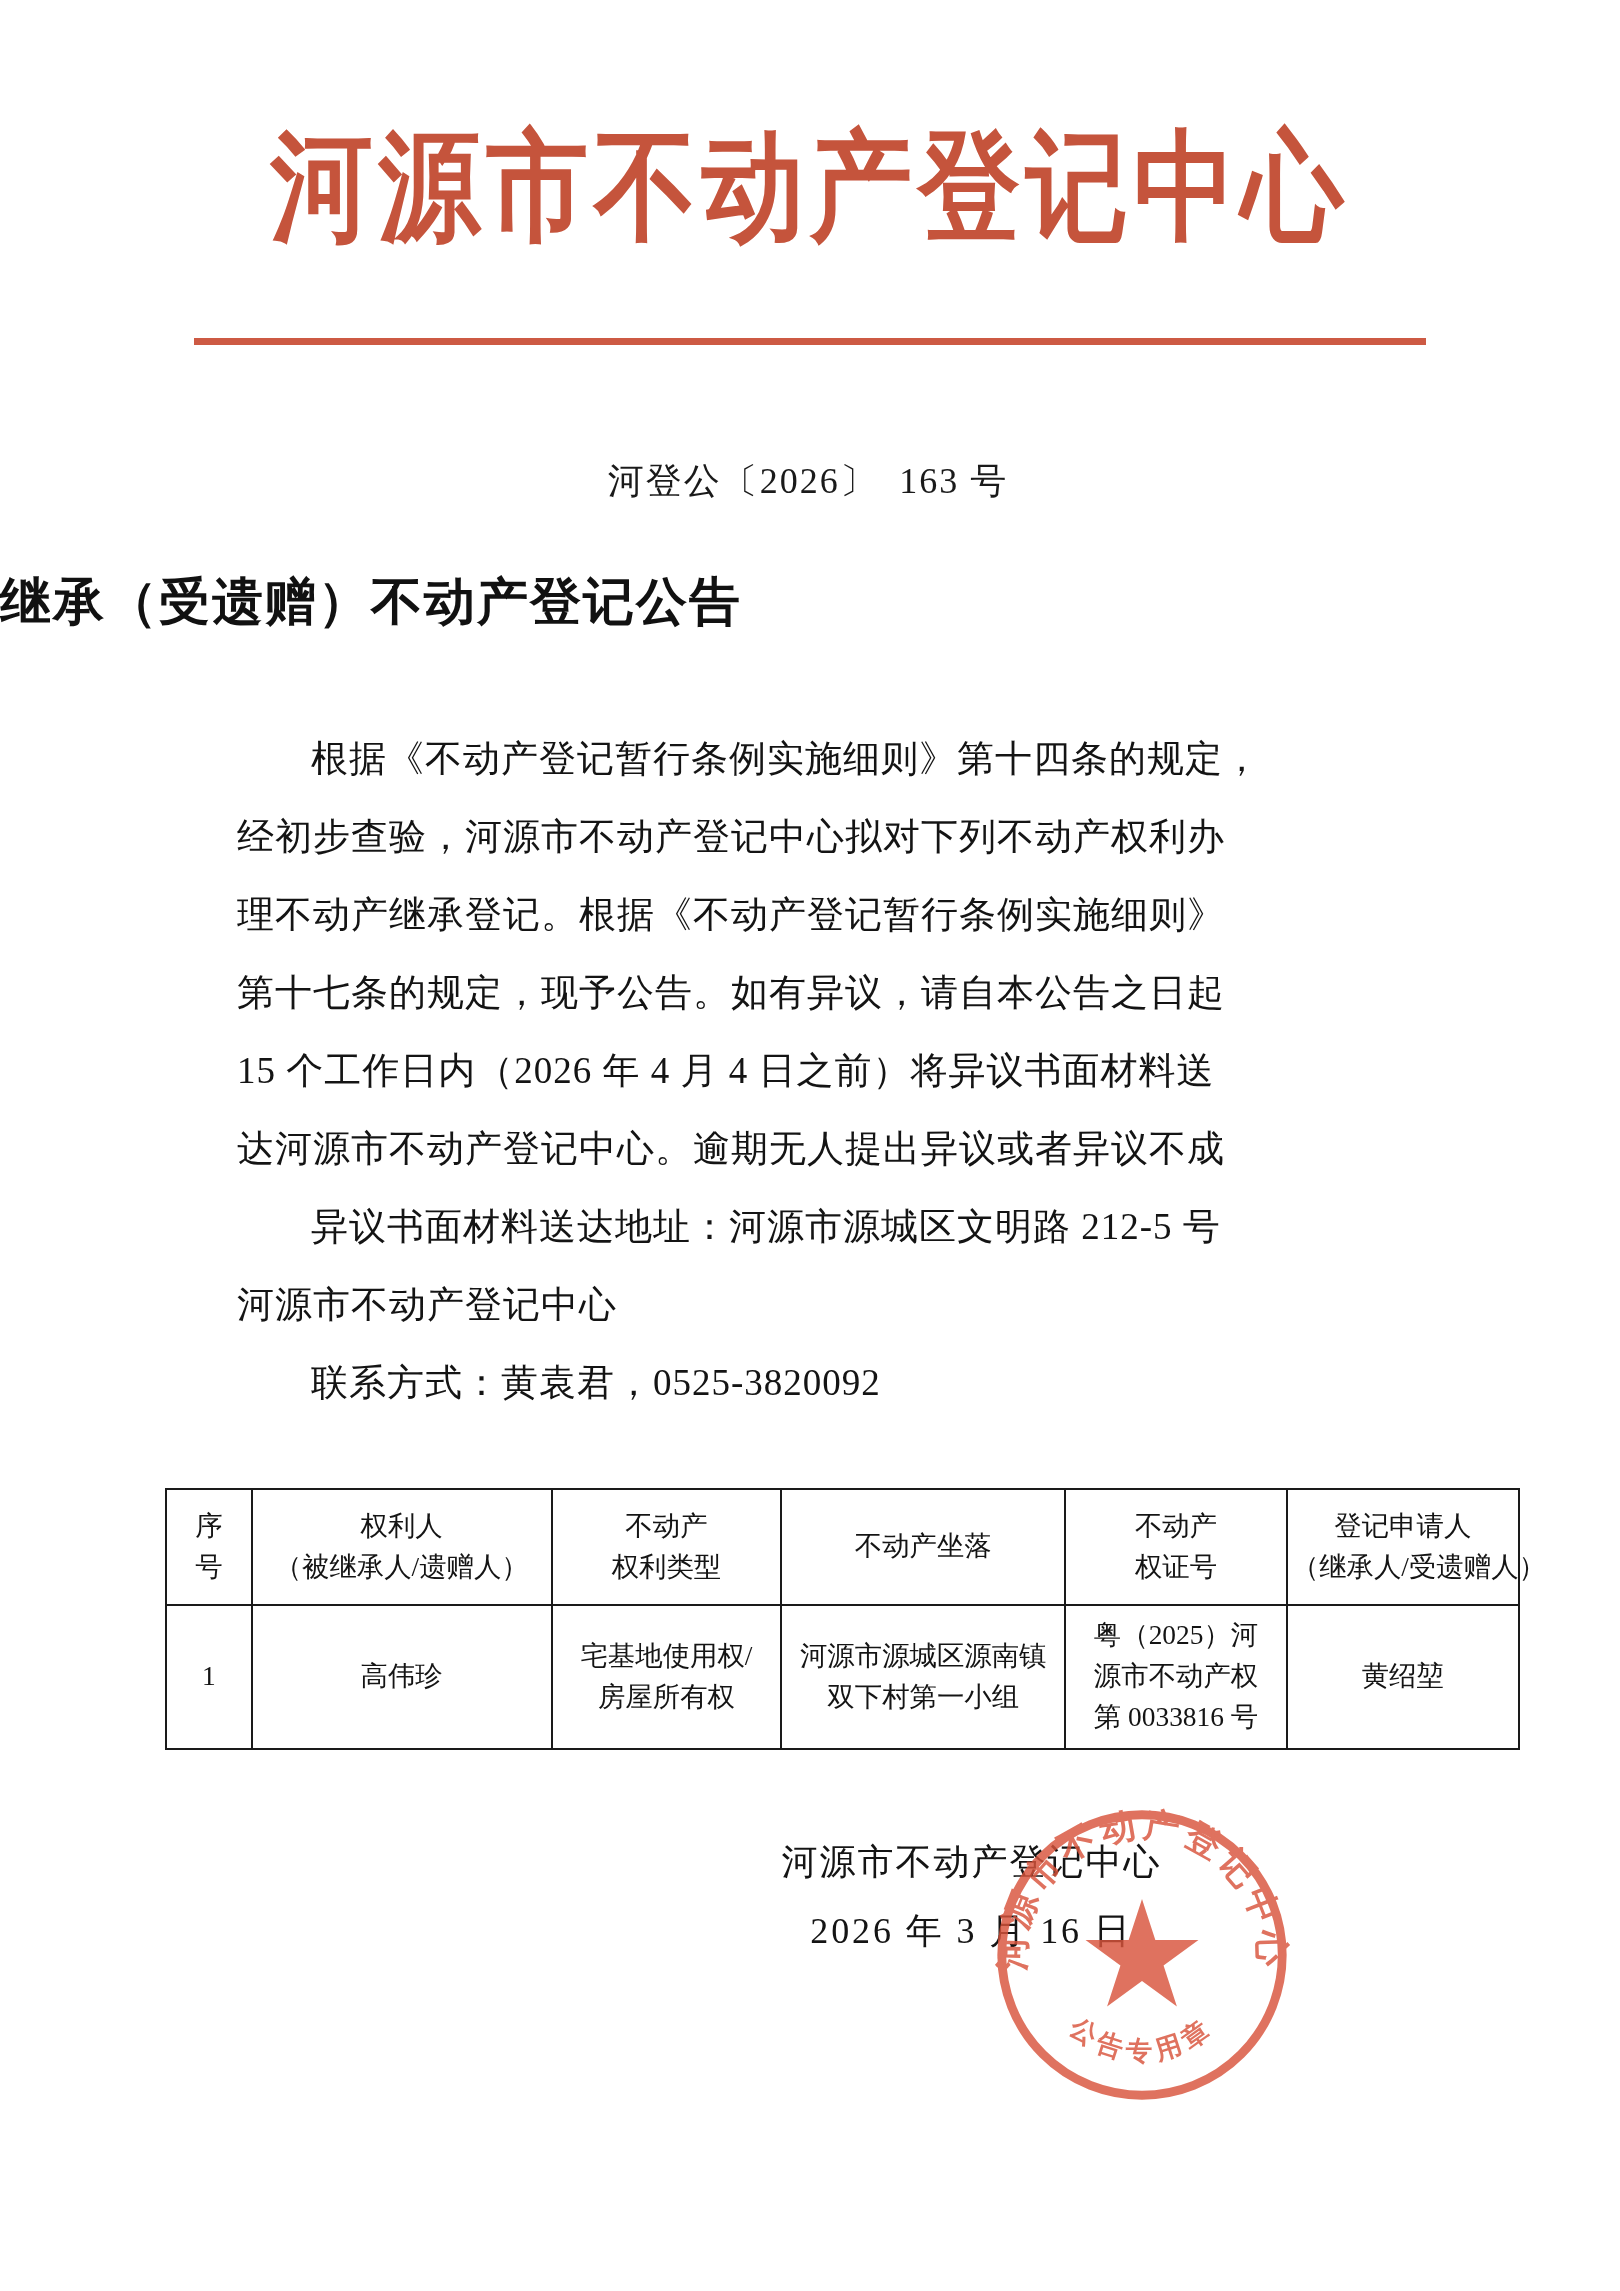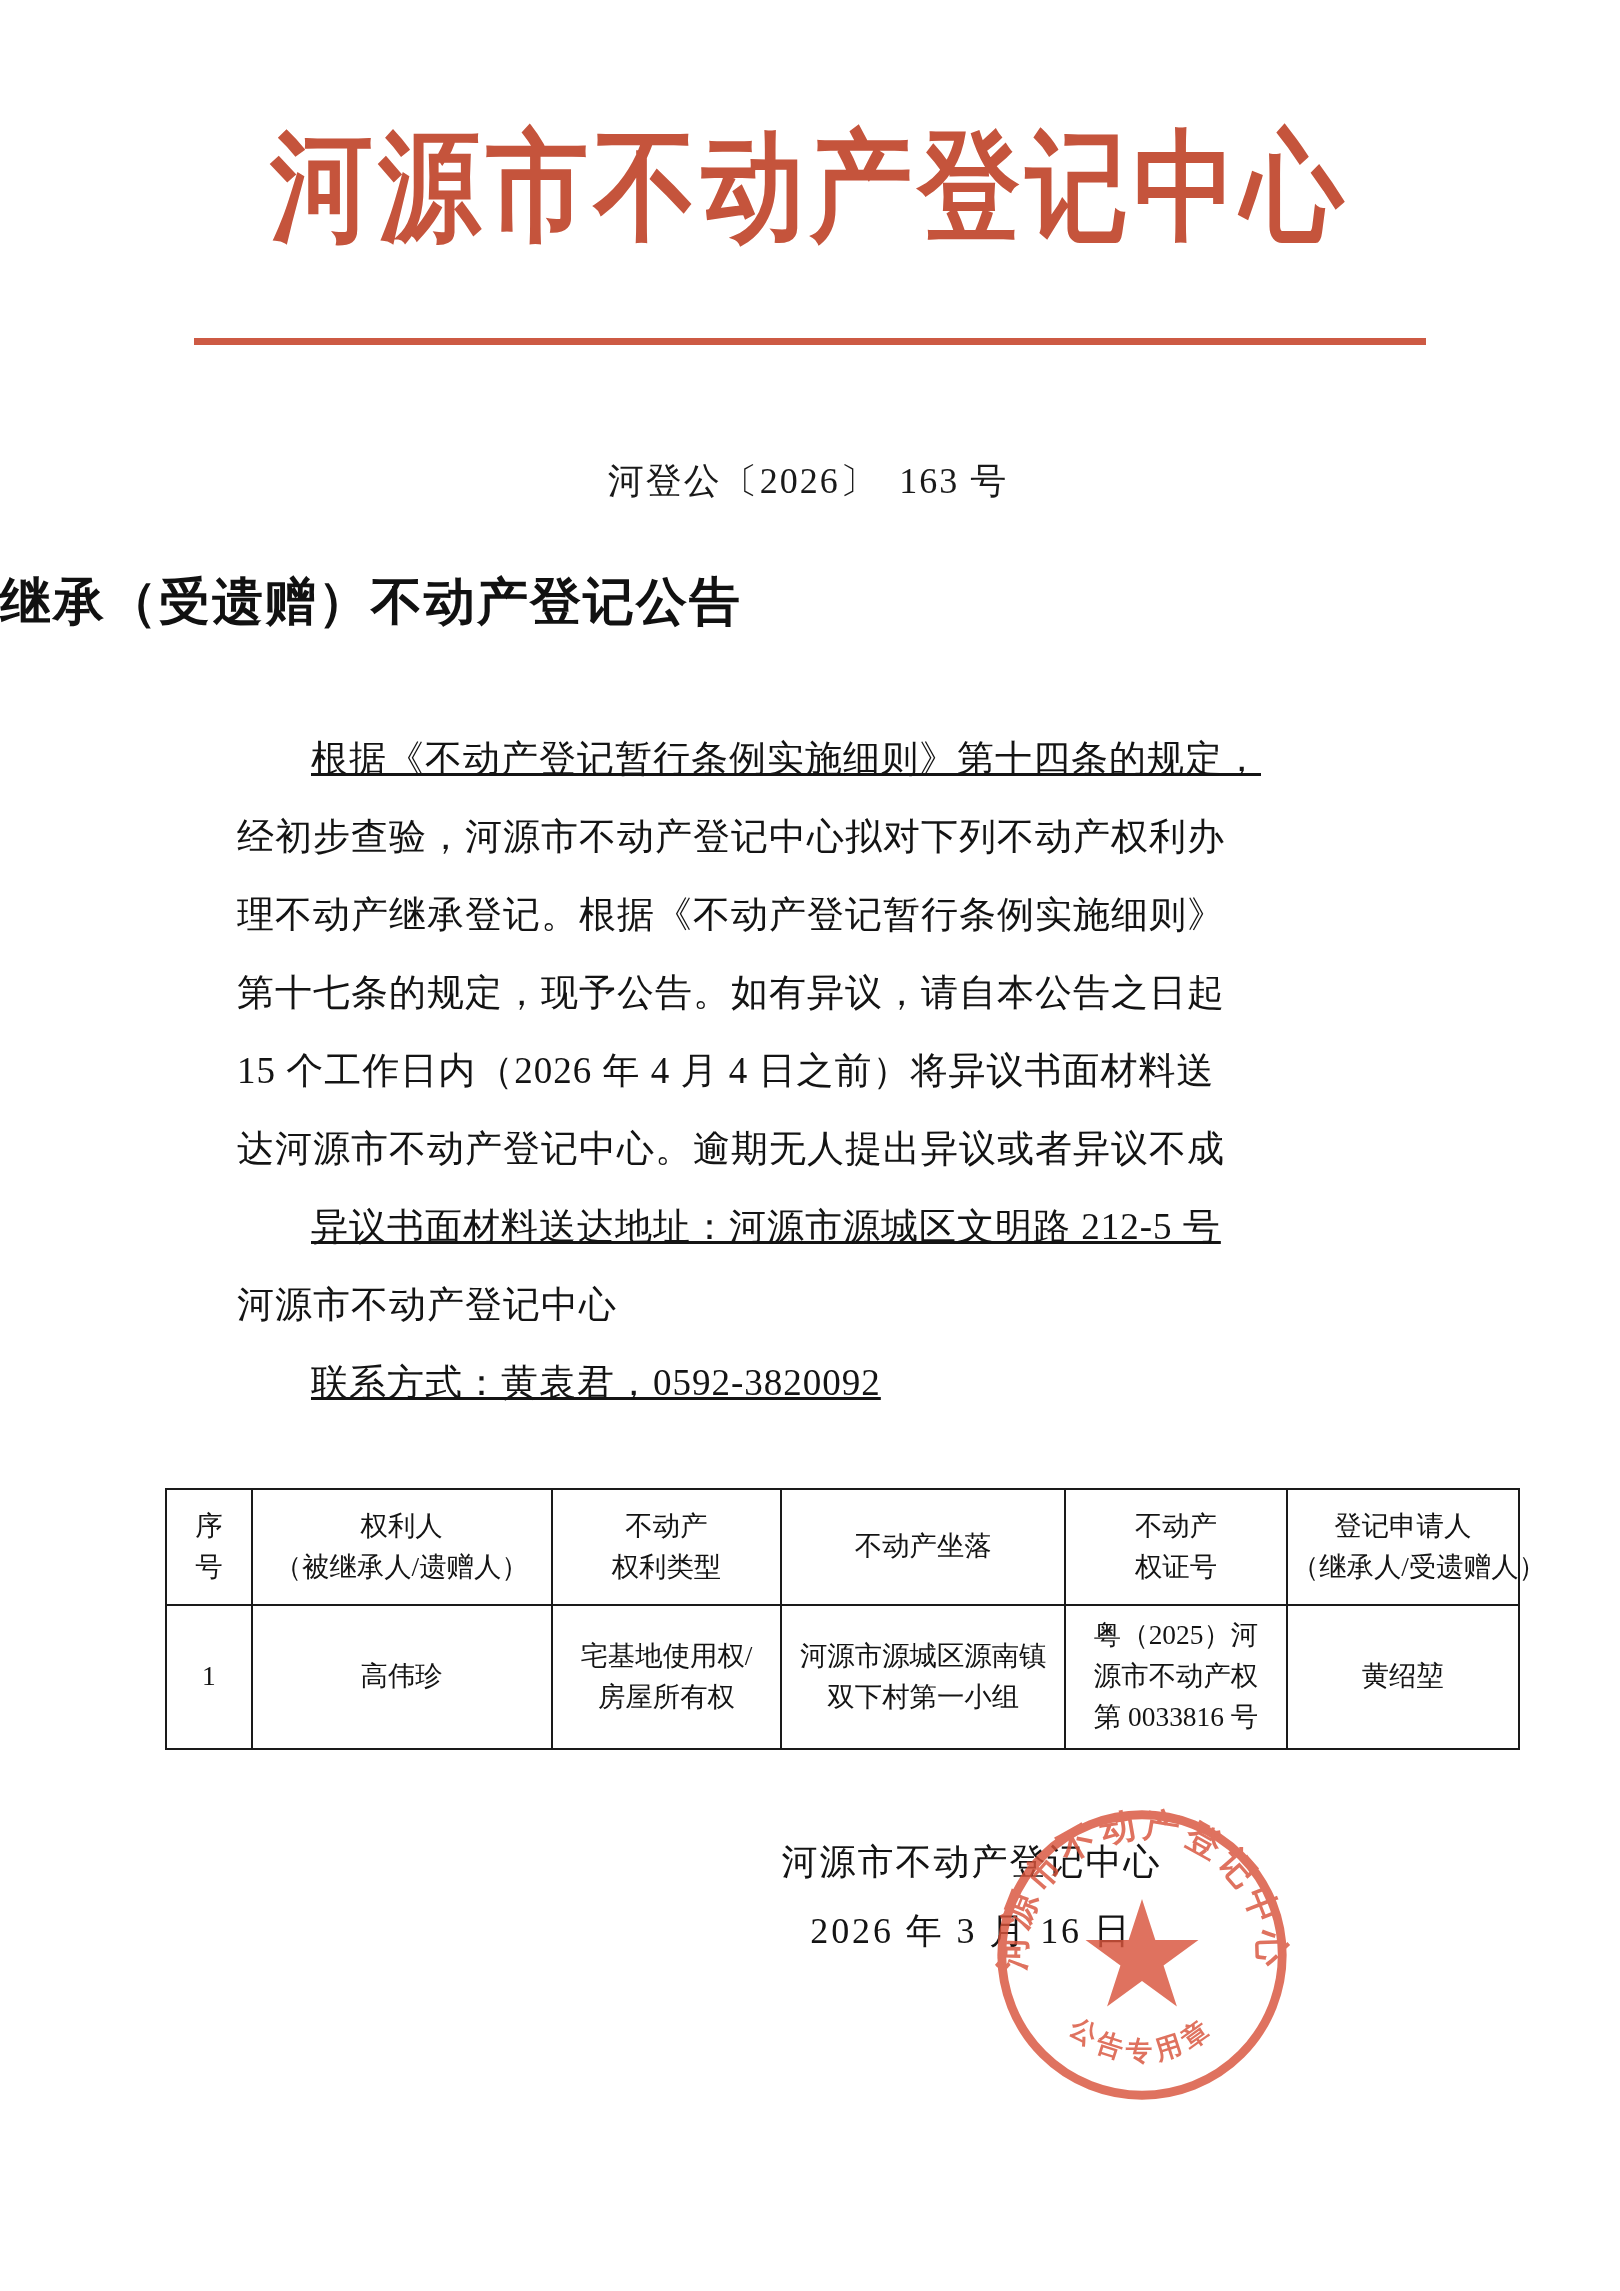--- a/index.html
+++ b/index.html
@@ -69,21 +69,21 @@
     left:237px;
     width:1157px;
   }
   .body-line {
     font-size:37px;
     line-height:78px;
     letter-spacing:1px;
     white-space:nowrap;
     color:#141414;
   }
-  .body-line.indent { padding-left:74px;text-decoration:underline; }
+  .body-line.indent { padding-left:74px; }
   
   .tbl-wrap {
     position:absolute;
     top:1488px;
     left:165px;
     width:1294px;
   }
   table.reg {
     width:100%;
     border-collapse:collapse;
@@ -162,21 +162,21 @@
     <div class="body-line indent">根据《不动产登记暂行条例实施细则》第十四条的规定，</div>
     <div class="body-line">经初步查验，河源市不动产登记中心拟对下列不动产权利办</div>
     <div class="body-line">理不动产继承登记。根据《不动产登记暂行条例实施细则》</div>
     <div class="body-line">第十七条的规定，现予公告。如有异议，请自本公告之日起</div>
     <div class="body-line">15 个工作日内（2026 年 4 月 4 日之前）将异议书面材料送</div>
     <div class="body-line">达河源市不动产登记中心。逾期无人提出异议或者异议不成</div>
 
     <div class="body-line indent">异议书面材料送达地址：河源市源城区文明路 212-5 号</div>
     <div class="body-line">河源市不动产登记中心</div>
 
-    <div class="body-line indent">联系方式：黄袁君，0592-3820092</div>
+    <div class="body-line indent">联系方式：黄袁君，0525-3820092</div>
   </div>
 
   <div class="tbl-wrap">
     <table class="reg">
       <thead>
         <tr>
           <th class="c0">
             <span class="cell-line">序</span>
             <span class="cell-line">号</span>
           </th>

